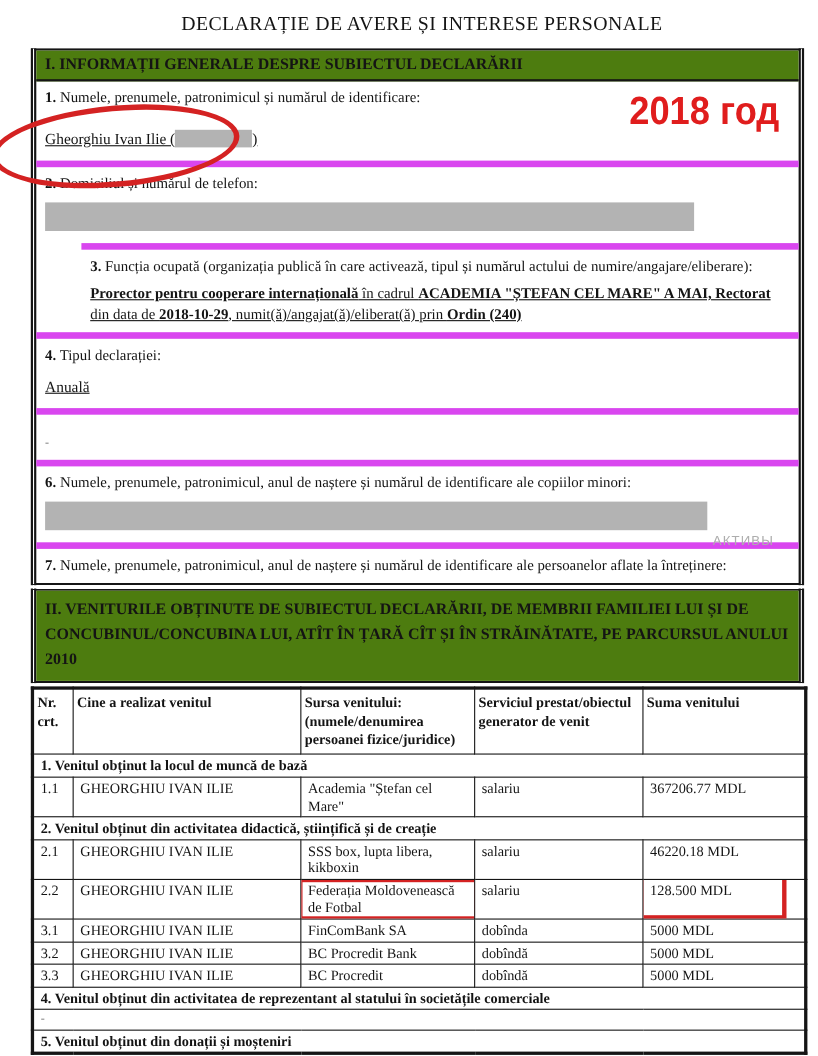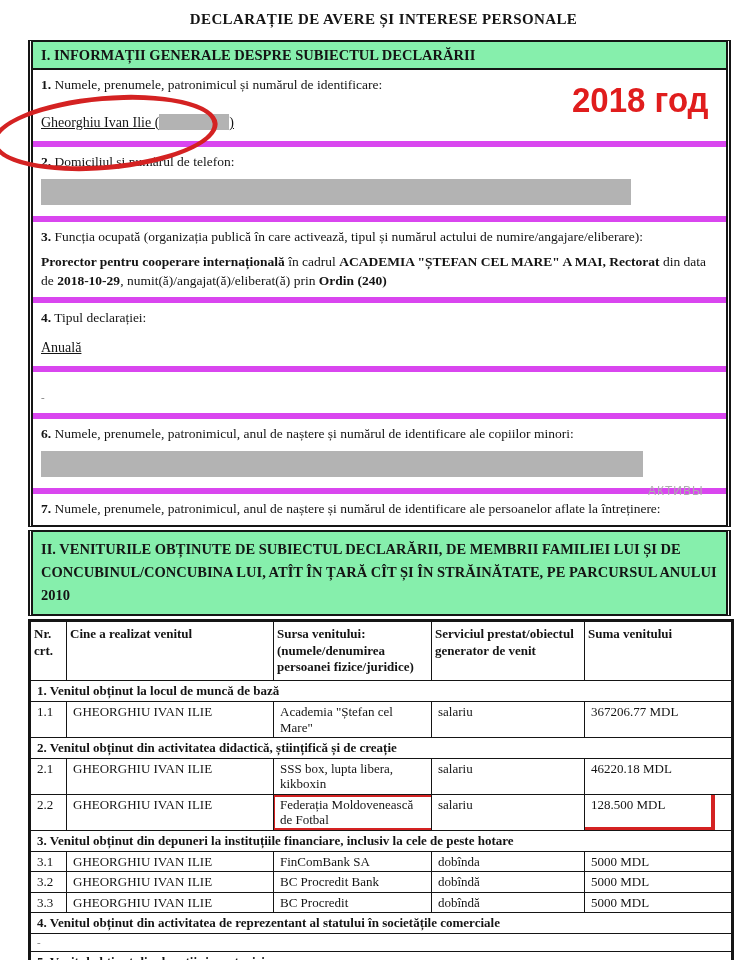--- a/index.html
+++ b/index.html
@@ -1,42 +1,42 @@
 <!DOCTYPE html>
 <html><head>
 <meta charset="utf-8">
 <style>
   html,body{margin:0;padding:0;background:#e9e9e9;}
   .page{
     position:relative;width:744px;height:960px;margin:0 auto;background:#ffffff;
     font-family:"Liberation Serif","DejaVu Serif",serif;color:#141414;overflow:hidden;
   }
   .doc-title{
-    margin:0;padding-top:11px;text-align:center;font-size:15px;font-weight:bold;letter-spacing:.4px;padding-left:23px;
+    margin:0;padding-top:11px;text-align:center;font-size:18px;font-weight:normal;letter-spacing:.4px;padding-left:23px;
   }
   .box{
     width:703px;margin:12px 13px 0 28px;box-sizing:border-box;
     border-top:2px solid #151515;border-bottom:2px solid #151515;
     border-left:5px double #151515;border-right:5px double #151515;
   }
   .sec-header{
-    background:#86efac;font-weight:bold;font-size:14.5px;padding:4px 8px;line-height:1.25;
+    background:#4d7c0f;font-weight:bold;font-size:14.5px;padding:4px 8px;line-height:1.25;
   }
   .sec-header.multi{font-size:14.5px;line-height:1.6;padding:6px 8px;}
   .part1 .sec-header{border-bottom:2px solid #151515;}
   .item{padding:6px 8px 9px;font-size:13.5px;line-height:1.3;}
   .item + .item{border-top:6px solid #d946ef;}
   .lbl b{font-size:13.5px;}
   .value{margin-top:20px;font-size:14px;}
   .underl{text-decoration:underline;}
-  .func-value{margin-top:6px;line-height:19px;padding-bottom:2px;}
+  .func-value{margin-top:6px;line-height:19px;text-decoration:underline;padding-bottom:2px;}
   .func-value span.b{font-weight:bold;}
   .value-anuala{margin-top:12px;}
   .value-dash{margin-top:12px;color:#777;font-size:11px;}
-  .item3{padding-bottom:5px;}
+  .item3{padding-bottom:5px;margin-left:41px;}
   .item7{padding-bottom:8px;}
   .redact-inline{display:inline-block;width:70px;height:16px;background:#b3b3b3;vertical-align:-3px;}
   .redact-bar{width:590px;height:26px;background:#b3b3b3;margin-top:9px;margin-bottom:2px;}
   .redact-bar.wide{width:602px;margin-top:8px;}
   .box2{margin-top:3px;}
   
   table.income{
     width:703px;margin:3px 13px 0 28px;border-collapse:collapse;table-layout:fixed;
     font-size:13px;border:3px solid #151515;
   }
@@ -162,23 +162,20 @@
           <td>46220.18 MDL</td>
         </tr>
         <tr>
           <td>2.2</td>
           <td>GHEORGHIU IVAN ILIE</td>
           <td class="hl-src">Federația Moldovenească de Fotbal</td>
           <td>salariu</td>
           <td class="hl-amt">128.500 MDL</td>
         </tr>
         <tr>
-          <td colspan="5" class="sec-row">3. Venitul obținut din depuneri la instituțiile financiare, inclusiv la cele de peste hotare</td>
-        </tr>
-        <tr>
           <td>3.1</td>
           <td>GHEORGHIU IVAN ILIE</td>
           <td>FinComBank SA</td>
           <td>dobînda</td>
           <td>5000 MDL</td>
         </tr>
         <tr>
           <td>3.2</td>
           <td>GHEORGHIU IVAN ILIE</td>
           <td>BC Procredit Bank</td>

